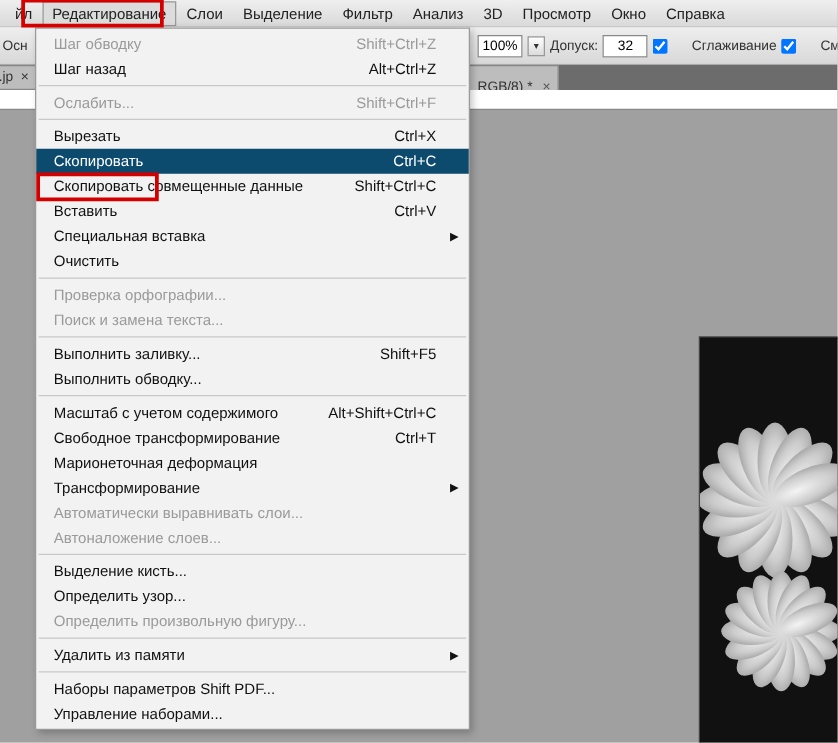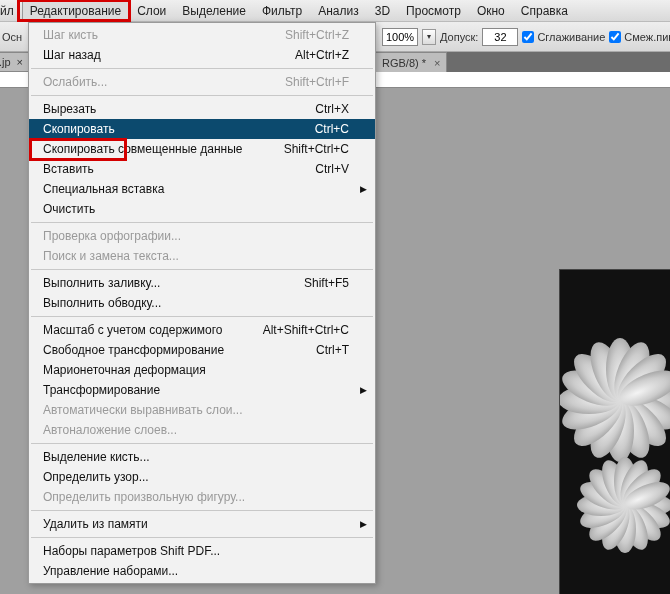--- a/index.html
+++ b/index.html
@@ -7,21 +7,21 @@
 
   
   .menubar {
     background: linear-gradient(#efefef, #d9d9d9);
     height: 22px;
     display: flex;
     align-items: center;
     font-size: 12px;
     color: #222;
     border-bottom: 1px solid #bbb;
-    padding-left: 0;
+    padding-left: 12px;
   }
   .menubar .menuitem {
     padding: 3px 8px;
     cursor: default;
   }
   .menubar .menuitem.active {
     background: #dcdcdc;
     border: 1px solid #999;
     padding: 2px 7px;
   }
@@ -58,42 +58,42 @@
     background: #fff;
     text-align: center;
   }
   .toolbar .arrow {
     width: 14px; height: 16px;
     border: 1px solid #999;
     background: linear-gradient(#fefefe,#dcdcdc);
     display: inline-flex; align-items: center; justify-content: center;
     font-size: 8px; color: #333;
   }
-  .toolbar .chk { display: inline-flex; align-items: center; gap: 3px; }
+  .toolbar .chk { display: inline-flex; align-items: center; gap: 19px; }
   .toolbar input[type=checkbox]{ width: 12px; height: 12px; }
 
   
   .panelstrip {
     position: absolute;
     top: 52px;
     left: 0;
     right: 0;
     height: 20px;
     background: #6c6c6c;
   }
   .tabsrow {
     position: absolute;
     top: 52px; left: 0; right: 0; height: 20px;
     display: flex; align-items: center;
   }
   .doc-tab {
     position: absolute;
     left: 375px;
     top: 0;
-    height: 20px;
+    height: 34px;
     background: #bdbdbd;
     border: 1px solid #888;
     border-bottom: none;
     display: flex;
     align-items: center;
     padding: 0 6px;
     font-size: 11px;
     color: #333;
     gap: 8px;
   }
@@ -315,21 +315,21 @@
       <div class="petal" style="transform: rotate(247.5deg);"></div>
       <div class="petal" style="transform: rotate(270deg);"></div>
       <div class="petal" style="transform: rotate(292.5deg);"></div>
       <div class="petal" style="transform: rotate(315deg);"></div>
       <div class="petal" style="transform: rotate(337.5deg);"></div>
     </div>
 </div>
 
 <div class="dropdown" id="dd">
     <div class="row disabled">
-      <span>Шаг кисть</span>
+      <span>Шаг обводку</span>
       <span class="shortcut">Shift+Ctrl+Z</span>
     </div>
     <div class="row">
       <span>Шаг назад</span>
       <span class="shortcut">Alt+Ctrl+Z</span>
     </div>
     <div class="sep"></div>
     <div class="row disabled">
       <span>Ослабить...</span>
       <span class="shortcut">Shift+Ctrl+F</span>

